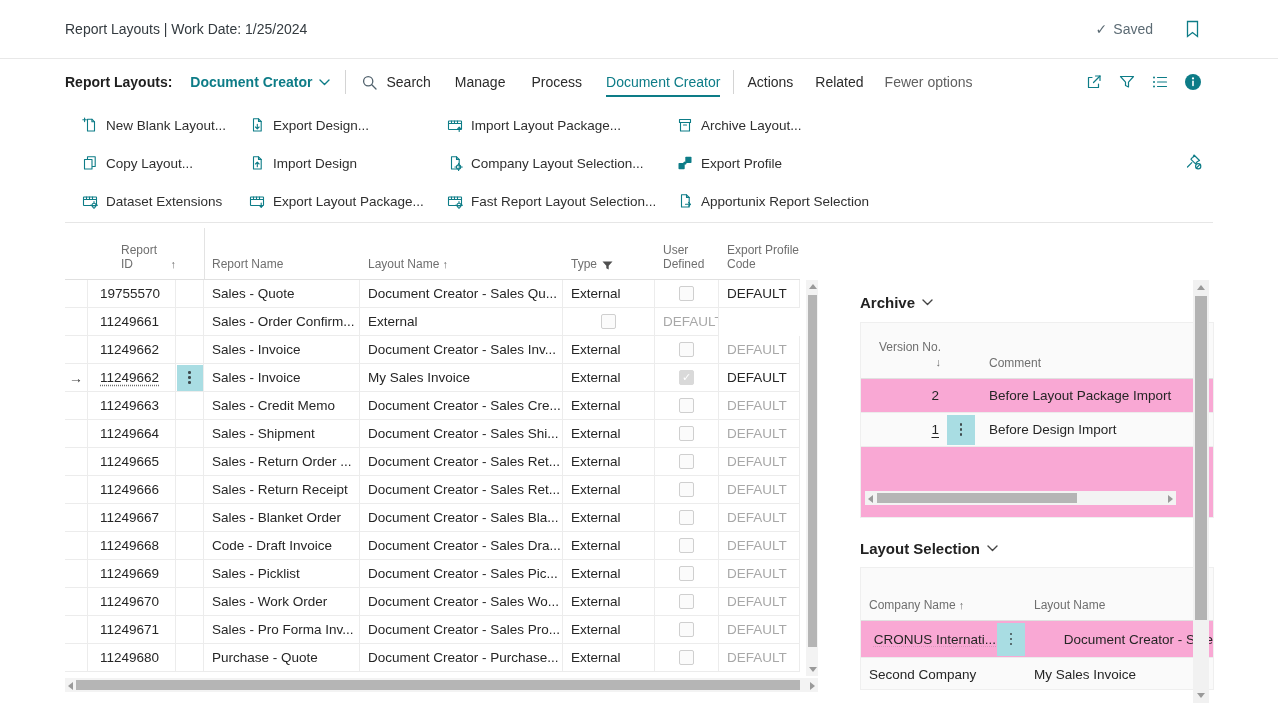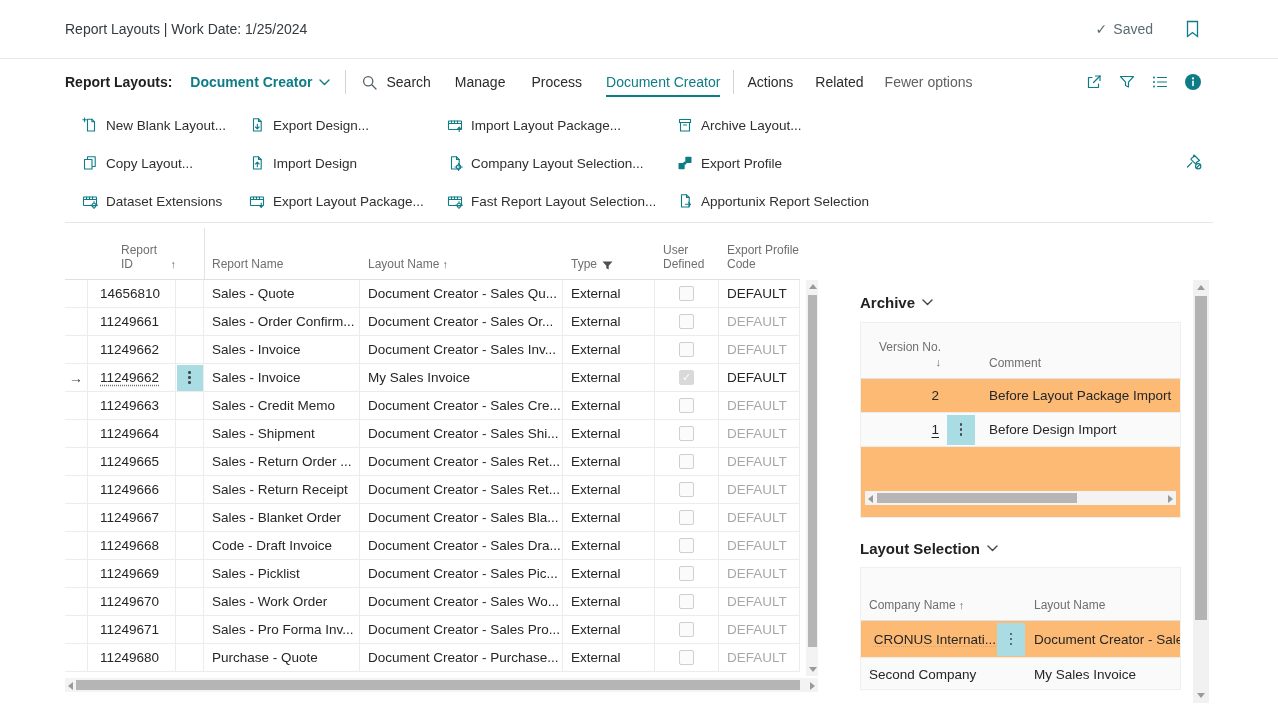--- a/index.html
+++ b/index.html
@@ -86,21 +86,21 @@
   .sb-thumb{position:absolute;background:#b5b5b5}
   .tri{width:0;height:0;position:absolute}
   .sb-v .tri.up{left:2.5px;top:4px;border-left:4px solid transparent;border-right:4px solid transparent;border-bottom:5px solid #9a9a9a}
   .sb-v .tri.down{left:2.5px;bottom:4px;border-left:4px solid transparent;border-right:4px solid transparent;border-top:5px solid #9a9a9a}
   .sb-h .tri.left{left:3px;top:3.5px;border-top:4px solid transparent;border-bottom:4px solid transparent;border-right:5px solid #9a9a9a}
   .sb-h .tri.right{right:3px;top:3.5px;border-top:4px solid transparent;border-bottom:4px solid transparent;border-left:5px solid #9a9a9a}
 
   
   .fb-title{position:absolute;left:860px;font-size:15px;font-weight:bold;color:#222;display:flex;align-items:center;gap:7px;cursor:pointer}
   .fb-title svg{stroke:#444}
-  .fb-card{position:absolute;left:860px;width:321px;background:#fdba74;border:1px solid #efefef}
+  .fb-card{position:absolute;left:860px;width:354px;background:#f9a8d4;border:1px solid #efefef}
   .fb-hband{background:#fafafa;display:grid;align-items:end;font-size:12px;color:var(--muted);border-bottom:1px solid var(--line2)}
   .arch-cols{grid-template-columns:84px 32px 1fr}
   .ls-cols{grid-template-columns:135px 30px 1fr}
   .fb-row{display:grid;align-items:center;font-size:13.5px;color:#262626;border-bottom:1px solid var(--line)}
   .fb-row.alt{background:#fafafa}
   .v-col{display:flex;flex-direction:column;align-items:flex-end;padding:0 4px 8px 0;line-height:15px}
   .r-align{justify-content:flex-end;display:flex;padding-right:6px}
   .u-solid{text-decoration:underline;text-underline-offset:3px}
   .clip{overflow:hidden;white-space:nowrap}
 </style>
@@ -345,21 +345,21 @@
         <span>User Defined</span>
       </div>
     <div class="h-cell pl8">
         <span>Export Profile Code</span>
       </div>
   </div>
   <div class="g-rows" id="grid-rows">
       <div class="g-row">
         <div class="g-cell"></div>
         <div class="g-cell c-id">
-          <span>14656810</span>
+          <span>19755570</span>
         </div>
         <div class="g-cell"></div>
         <div class="g-cell pl8">
           <span>Sales - Quote</span>
         </div>
         <div class="g-cell pl8">
           <span>Document Creator - Sales Qu...</span>
         </div>
         <div class="g-cell pl8">
           <span>External</span>
@@ -372,23 +372,20 @@
         </div>
       </div>
       <div class="g-row">
         <div class="g-cell"></div>
         <div class="g-cell c-id">
           <span>11249661</span>
         </div>
         <div class="g-cell"></div>
         <div class="g-cell pl8">
           <span>Sales - Order Confirm...</span>
-        </div>
-        <div class="g-cell pl8">
-          <span>Document Creator - Sales Or...</span>
         </div>
         <div class="g-cell pl8">
           <span>External</span>
         </div>
         <div class="g-cell c-user">
           <span class="cb"></span>
         </div>
         <div class="g-cell pl8">
           <span class="code-muted">DEFAULT</span>
         </div>

